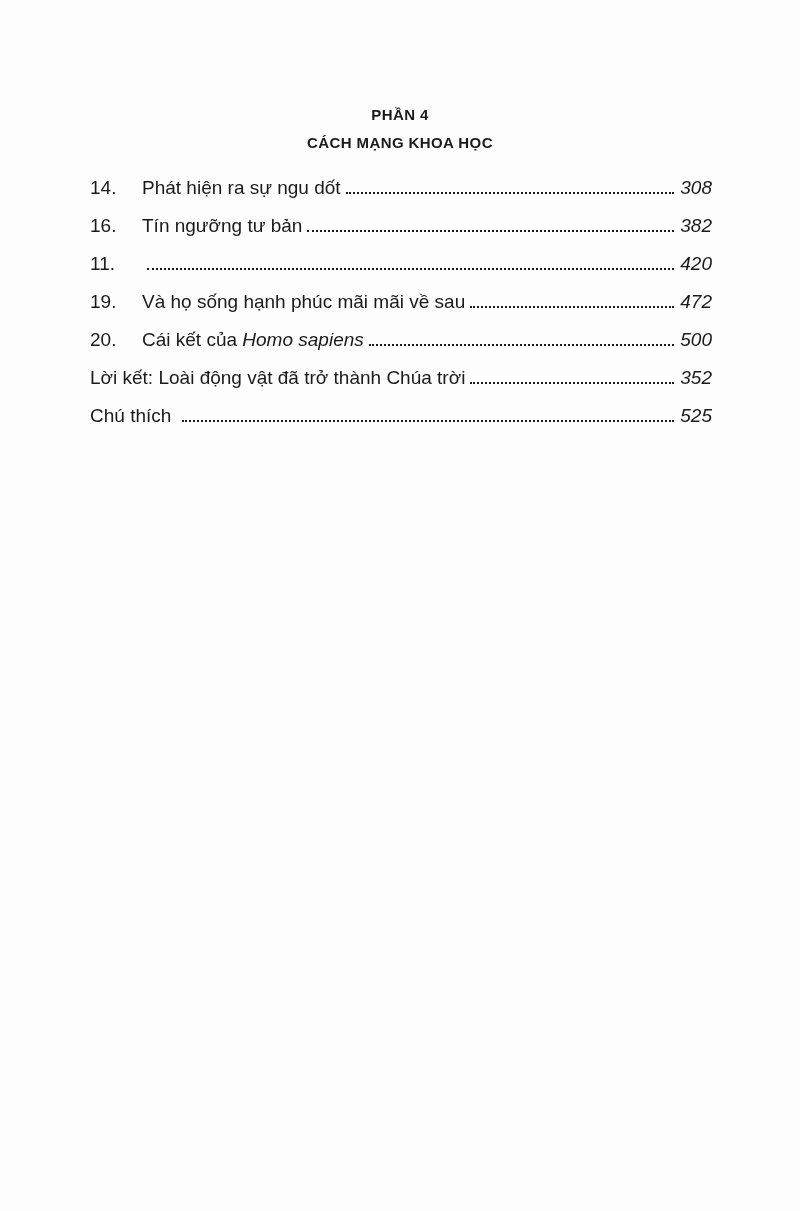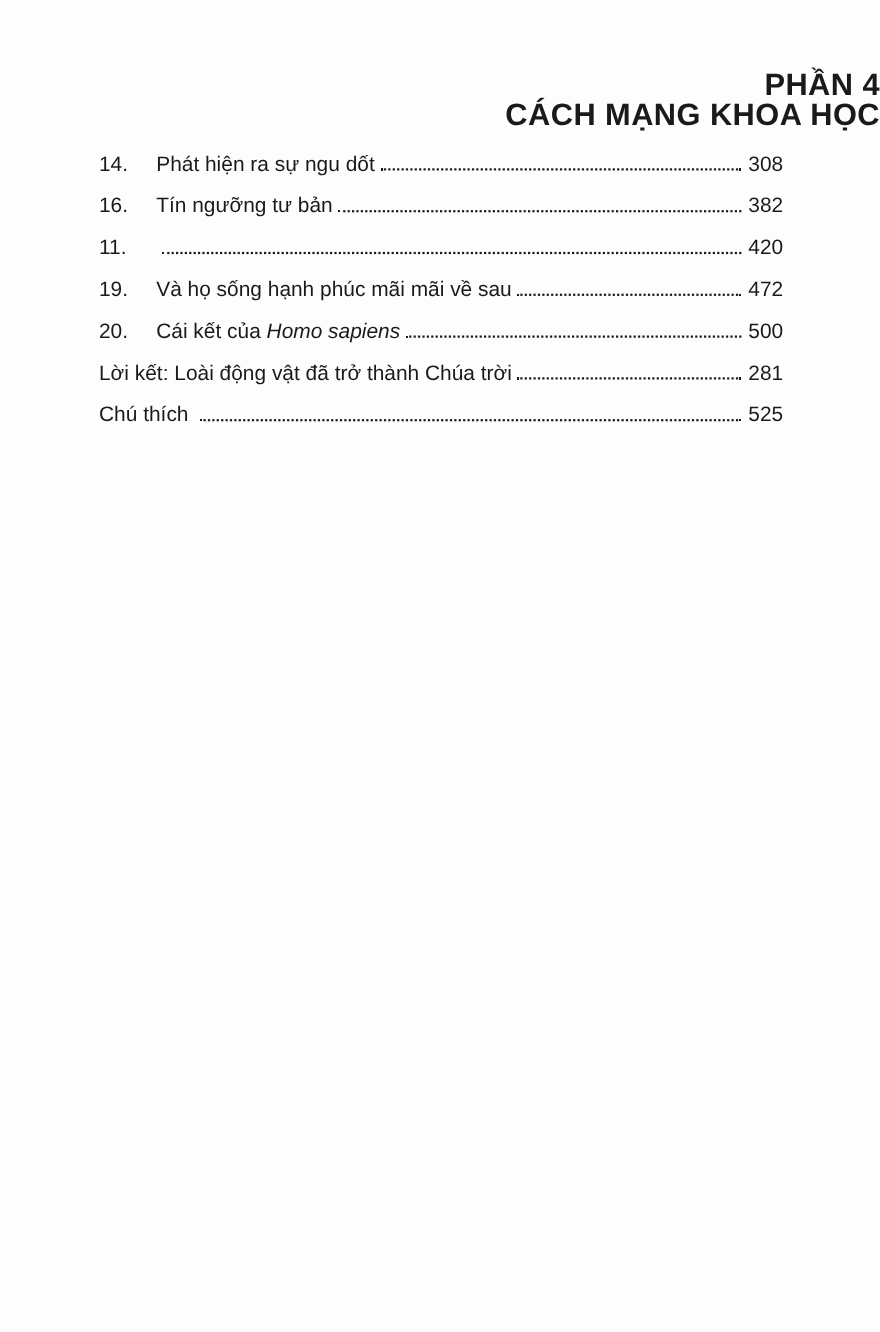--- a/index.html
+++ b/index.html
@@ -13,24 +13,24 @@
     color: var(--text, #1a1a1a);
     font-family: "Liberation Sans", "DejaVu Sans", sans-serif;
     overflow: hidden;
   }
   .page {
     width: 800px;
     height: 1211px;
     position: relative;
   }
   .heading {
-    padding-top: 63px;
-    text-align: right;
+    padding-top: 101px;
+    text-align: center;
     font-weight: bold;
-    font-size: 28px;
+    font-size: 15px;
     line-height: 28px;
     letter-spacing: 0.4px;
   }
   .toc {
     margin: 12px 88px 0 90px; 
   }
   .row {
     display: flex;
     align-items: baseline;
     font-size: 19px;
@@ -50,20 +50,21 @@
   .leader {
     flex: 1 1 auto;
     height: 2px;
     border-bottom: 2px dotted var(--text, #1a1a1a);
     margin: 0 4px 0 5px;
     min-width: 10px;
   }
   .pagenum {
     flex: 0 0 auto;
     margin-left: 2px;
+    font-style: italic;
   }
 </style>
 </head>
 <body>
 
 <div class="page">
 
   <div class="heading">
     <div>PHẦN 4</div>
     <div>CÁCH MẠNG KHOA HỌC</div>
@@ -100,21 +101,21 @@
       <div class="row">
     <span class="num">20.</span>
     <span class="title">Cái kết của </span>
     <i class="title-italic">Homo sapiens</i>
     <span class="leader"></span>
     <span class="pagenum">500</span>
   </div>
       <div class="row">
     <span class="title">Lời kết: Loài động vật đã trở thành Chúa trời</span>
     <span class="leader"></span>
-    <span class="pagenum">281</span>
+    <span class="pagenum">352</span>
   </div>
       <div class="row">
     <span class="title">Chú thích </span>
     <span class="leader"></span>
     <span class="pagenum">525</span>
   </div>
     </div>
 
 </div>
 

